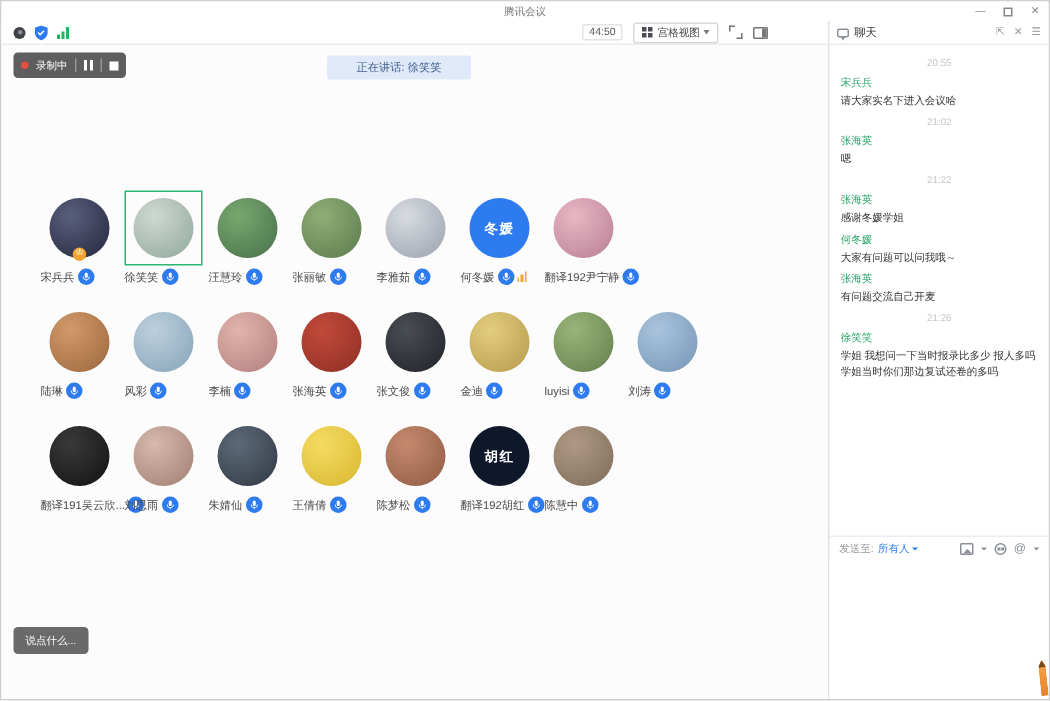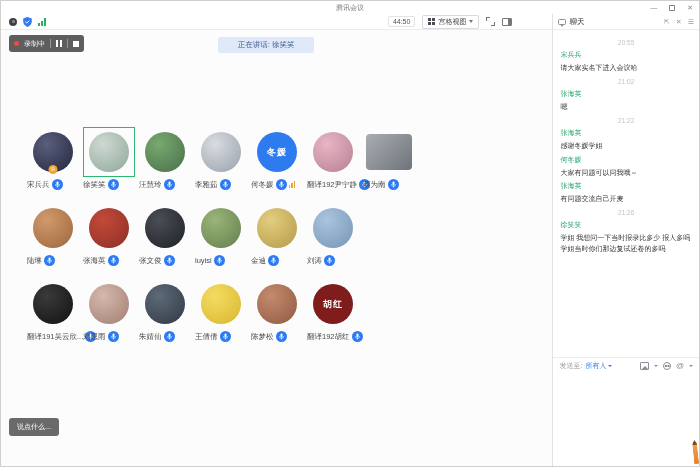--- a/index.html
+++ b/index.html
@@ -198,20 +198,33 @@
                   <span class="pname">汪慧玲</span>
                   <span class="mic-badge">
                     <svg viewBox="0 0 24 24" width="7" height="7">
                       <path fill="#fff" d="M12 15a3.5 3.5 0 0 0 3.5-3.5v-6a3.5 3.5 0 0 0-7 0v6A3.5 3.5 0 0 0 12 15zm6-3.5a6 6 0 0 1-12 0H4a8 8 0 0 0 7 7.93V22h2v-2.57A8 8 0 0 0 20 11.5h-2z"></path>
                     </svg>
                   </span>
                 </div>
               </div>
               <div class="cell">
                 <div class="av-wrap">
+                  <div class="avatar" style="background: radial-gradient(circle at 35% 30%, rgb(143, 174, 119), rgb(90, 122, 76));"></div>
+                </div>
+                <div class="name-row">
+                  <span class="pname">张丽敏</span>
+                  <span class="mic-badge">
+                    <svg viewBox="0 0 24 24" width="7" height="7">
+                      <path fill="#fff" d="M12 15a3.5 3.5 0 0 0 3.5-3.5v-6a3.5 3.5 0 0 0-7 0v6A3.5 3.5 0 0 0 12 15zm6-3.5a6 6 0 0 1-12 0H4a8 8 0 0 0 7 7.93V22h2v-2.57A8 8 0 0 0 20 11.5h-2z"></path>
+                    </svg>
+                  </span>
+                </div>
+              </div>
+              <div class="cell">
+                <div class="av-wrap">
                   <div class="avatar" style="background: radial-gradient(circle at 35% 30%, rgb(216, 220, 226), rgb(154, 161, 171));"></div>
                 </div>
                 <div class="name-row">
                   <span class="pname">李雅茹</span>
                   <span class="mic-badge">
                     <svg viewBox="0 0 24 24" width="7" height="7">
                       <path fill="#fff" d="M12 15a3.5 3.5 0 0 0 3.5-3.5v-6a3.5 3.5 0 0 0-7 0v6A3.5 3.5 0 0 0 12 15zm6-3.5a6 6 0 0 1-12 0H4a8 8 0 0 0 7 7.93V22h2v-2.57A8 8 0 0 0 20 11.5h-2z"></path>
                     </svg>
                   </span>
                 </div>
@@ -240,50 +253,63 @@
                 </div>
                 <div class="name-row">
                   <span class="pname">翻译192尹宁静</span>
                   <span class="mic-badge">
                     <svg viewBox="0 0 24 24" width="7" height="7">
                       <path fill="#fff" d="M12 15a3.5 3.5 0 0 0 3.5-3.5v-6a3.5 3.5 0 0 0-7 0v6A3.5 3.5 0 0 0 12 15zm6-3.5a6 6 0 0 1-12 0H4a8 8 0 0 0 7 7.93V22h2v-2.57A8 8 0 0 0 20 11.5h-2z"></path>
                     </svg>
                   </span>
                 </div>
               </div>
-              <div class="cell">
-                <div class="av-wrap">
-                  <div class="avatar video-av" style="background: linear-gradient(135deg, rgb(169, 173, 179), rgb(111, 116, 123));"></div>
-                </div>
-                <div class="name-row">
-                  <span class="pname">蔡为南</span>
-                  <span class="mic-badge">
-                    <svg viewBox="0 0 24 24" width="7" height="7">
-                      <path fill="#fff" d="M12 15a3.5 3.5 0 0 0 3.5-3.5v-6a3.5 3.5 0 0 0-7 0v6A3.5 3.5 0 0 0 12 15zm6-3.5a6 6 0 0 1-12 0H4a8 8 0 0 0 7 7.93V22h2v-2.57A8 8 0 0 0 20 11.5h-2z"></path>
-                    </svg>
-                  </span>
-                </div>
-              </div>
             </div>
             <div class="grow">
               <div class="cell">
                 <div class="av-wrap">
                   <div class="avatar" style="background: radial-gradient(circle at 35% 30%, rgb(209, 154, 107), rgb(156, 102, 61));"></div>
                 </div>
                 <div class="name-row">
                   <span class="pname">陆琳</span>
                   <span class="mic-badge">
                     <svg viewBox="0 0 24 24" width="7" height="7">
                       <path fill="#fff" d="M12 15a3.5 3.5 0 0 0 3.5-3.5v-6a3.5 3.5 0 0 0-7 0v6A3.5 3.5 0 0 0 12 15zm6-3.5a6 6 0 0 1-12 0H4a8 8 0 0 0 7 7.93V22h2v-2.57A8 8 0 0 0 20 11.5h-2z"></path>
                     </svg>
                   </span>
                 </div>
               </div>
               <div class="cell">
                 <div class="av-wrap">
+                  <div class="avatar" style="background: radial-gradient(circle at 35% 30%, rgb(188, 208, 222), rgb(134, 163, 184));"></div>
+                </div>
+                <div class="name-row">
+                  <span class="pname">风彩</span>
+                  <span class="mic-badge">
+                    <svg viewBox="0 0 24 24" width="7" height="7">
+                      <path fill="#fff" d="M12 15a3.5 3.5 0 0 0 3.5-3.5v-6a3.5 3.5 0 0 0-7 0v6A3.5 3.5 0 0 0 12 15zm6-3.5a6 6 0 0 1-12 0H4a8 8 0 0 0 7 7.93V22h2v-2.57A8 8 0 0 0 20 11.5h-2z"></path>
+                    </svg>
+                  </span>
+                </div>
+              </div>
+              <div class="cell">
+                <div class="av-wrap">
+                  <div class="avatar" style="background: radial-gradient(circle at 35% 30%, rgb(226, 179, 173), rgb(177, 127, 124));"></div>
+                </div>
+                <div class="name-row">
+                  <span class="pname">李楠</span>
+                  <span class="mic-badge">
+                    <svg viewBox="0 0 24 24" width="7" height="7">
+                      <path fill="#fff" d="M12 15a3.5 3.5 0 0 0 3.5-3.5v-6a3.5 3.5 0 0 0-7 0v6A3.5 3.5 0 0 0 12 15zm6-3.5a6 6 0 0 1-12 0H4a8 8 0 0 0 7 7.93V22h2v-2.57A8 8 0 0 0 20 11.5h-2z"></path>
+                    </svg>
+                  </span>
+                </div>
+              </div>
+              <div class="cell">
+                <div class="av-wrap">
                   <div class="avatar" style="background: radial-gradient(circle at 35% 30%, rgb(194, 74, 58), rgb(142, 46, 36));"></div>
                 </div>
                 <div class="name-row">
                   <span class="pname">张海英</span>
                   <span class="mic-badge">
                     <svg viewBox="0 0 24 24" width="7" height="7">
                       <path fill="#fff" d="M12 15a3.5 3.5 0 0 0 3.5-3.5v-6a3.5 3.5 0 0 0-7 0v6A3.5 3.5 0 0 0 12 15zm6-3.5a6 6 0 0 1-12 0H4a8 8 0 0 0 7 7.93V22h2v-2.57A8 8 0 0 0 20 11.5h-2z"></path>
                     </svg>
                   </span>
                 </div>
@@ -296,37 +322,37 @@
                   <span class="pname">张文俊</span>
                   <span class="mic-badge">
                     <svg viewBox="0 0 24 24" width="7" height="7">
                       <path fill="#fff" d="M12 15a3.5 3.5 0 0 0 3.5-3.5v-6a3.5 3.5 0 0 0-7 0v6A3.5 3.5 0 0 0 12 15zm6-3.5a6 6 0 0 1-12 0H4a8 8 0 0 0 7 7.93V22h2v-2.57A8 8 0 0 0 20 11.5h-2z"></path>
                     </svg>
                   </span>
                 </div>
               </div>
               <div class="cell">
                 <div class="av-wrap">
+                  <div class="avatar" style="background: radial-gradient(circle at 35% 30%, rgb(227, 205, 126), rgb(181, 154, 74));"></div>
+                </div>
+                <div class="name-row">
+                  <span class="pname">金迪</span>
+                  <span class="mic-badge">
+                    <svg viewBox="0 0 24 24" width="7" height="7">
+                      <path fill="#fff" d="M12 15a3.5 3.5 0 0 0 3.5-3.5v-6a3.5 3.5 0 0 0-7 0v6A3.5 3.5 0 0 0 12 15zm6-3.5a6 6 0 0 1-12 0H4a8 8 0 0 0 7 7.93V22h2v-2.57A8 8 0 0 0 20 11.5h-2z"></path>
+                    </svg>
+                  </span>
+                </div>
+              </div>
+              <div class="cell">
+                <div class="av-wrap">
                   <div class="avatar" style="background: radial-gradient(circle at 35% 30%, rgb(154, 181, 121), rgb(99, 126, 75));"></div>
                 </div>
                 <div class="name-row">
                   <span class="pname">luyisi</span>
-                  <span class="mic-badge">
-                    <svg viewBox="0 0 24 24" width="7" height="7">
-                      <path fill="#fff" d="M12 15a3.5 3.5 0 0 0 3.5-3.5v-6a3.5 3.5 0 0 0-7 0v6A3.5 3.5 0 0 0 12 15zm6-3.5a6 6 0 0 1-12 0H4a8 8 0 0 0 7 7.93V22h2v-2.57A8 8 0 0 0 20 11.5h-2z"></path>
-                    </svg>
-                  </span>
-                </div>
-              </div>
-              <div class="cell">
-                <div class="av-wrap">
-                  <div class="avatar" style="background: radial-gradient(circle at 35% 30%, rgb(227, 205, 126), rgb(181, 154, 74));"></div>
-                </div>
-                <div class="name-row">
-                  <span class="pname">金迪</span>
                   <span class="mic-badge">
                     <svg viewBox="0 0 24 24" width="7" height="7">
                       <path fill="#fff" d="M12 15a3.5 3.5 0 0 0 3.5-3.5v-6a3.5 3.5 0 0 0-7 0v6A3.5 3.5 0 0 0 12 15zm6-3.5a6 6 0 0 1-12 0H4a8 8 0 0 0 7 7.93V22h2v-2.57A8 8 0 0 0 20 11.5h-2z"></path>
                     </svg>
                   </span>
                 </div>
               </div>
               <div class="cell">
                 <div class="av-wrap">
                   <div class="avatar" style="background: radial-gradient(circle at 35% 30%, rgb(170, 196, 221), rgb(116, 149, 181));"></div>
@@ -402,24 +428,37 @@
                   <span class="pname">陈梦松</span>
                   <span class="mic-badge">
                     <svg viewBox="0 0 24 24" width="7" height="7">
                       <path fill="#fff" d="M12 15a3.5 3.5 0 0 0 3.5-3.5v-6a3.5 3.5 0 0 0-7 0v6A3.5 3.5 0 0 0 12 15zm6-3.5a6 6 0 0 1-12 0H4a8 8 0 0 0 7 7.93V22h2v-2.57A8 8 0 0 0 20 11.5h-2z"></path>
                     </svg>
                   </span>
                 </div>
               </div>
               <div class="cell">
                 <div class="av-wrap">
-                  <div class="avatar text-av" style="background: #7f1d1d;">胡红</div>
+                  <div class="avatar text-av" style="background: #0f172a;">胡红</div>
                 </div>
                 <div class="name-row">
                   <span class="pname">翻译192胡红</span>
+                  <span class="mic-badge">
+                    <svg viewBox="0 0 24 24" width="7" height="7">
+                      <path fill="#fff" d="M12 15a3.5 3.5 0 0 0 3.5-3.5v-6a3.5 3.5 0 0 0-7 0v6A3.5 3.5 0 0 0 12 15zm6-3.5a6 6 0 0 1-12 0H4a8 8 0 0 0 7 7.93V22h2v-2.57A8 8 0 0 0 20 11.5h-2z"></path>
+                    </svg>
+                  </span>
+                </div>
+              </div>
+              <div class="cell">
+                <div class="av-wrap">
+                  <div class="avatar" style="background: radial-gradient(circle at 35% 30%, rgb(176, 154, 133), rgb(125, 106, 87));"></div>
+                </div>
+                <div class="name-row">
+                  <span class="pname">陈慧中</span>
                   <span class="mic-badge">
                     <svg viewBox="0 0 24 24" width="7" height="7">
                       <path fill="#fff" d="M12 15a3.5 3.5 0 0 0 3.5-3.5v-6a3.5 3.5 0 0 0-7 0v6A3.5 3.5 0 0 0 12 15zm6-3.5a6 6 0 0 1-12 0H4a8 8 0 0 0 7 7.93V22h2v-2.57A8 8 0 0 0 20 11.5h-2z"></path>
                     </svg>
                   </span>
                 </div>
               </div>
             </div>
           </div>
 

